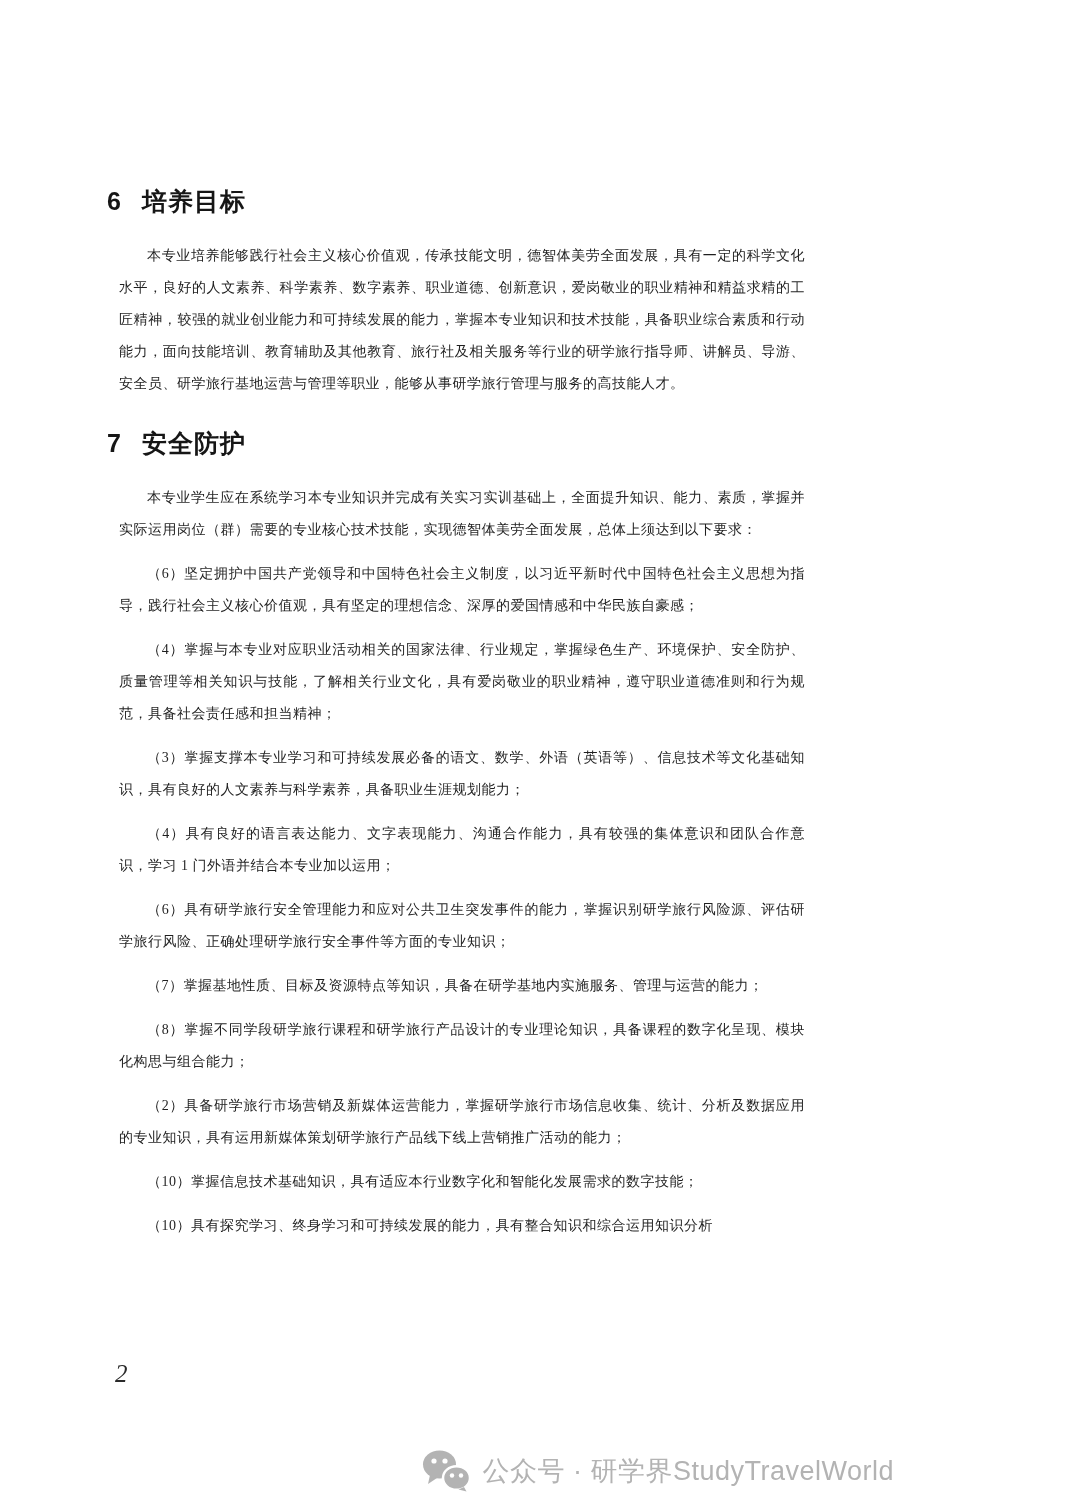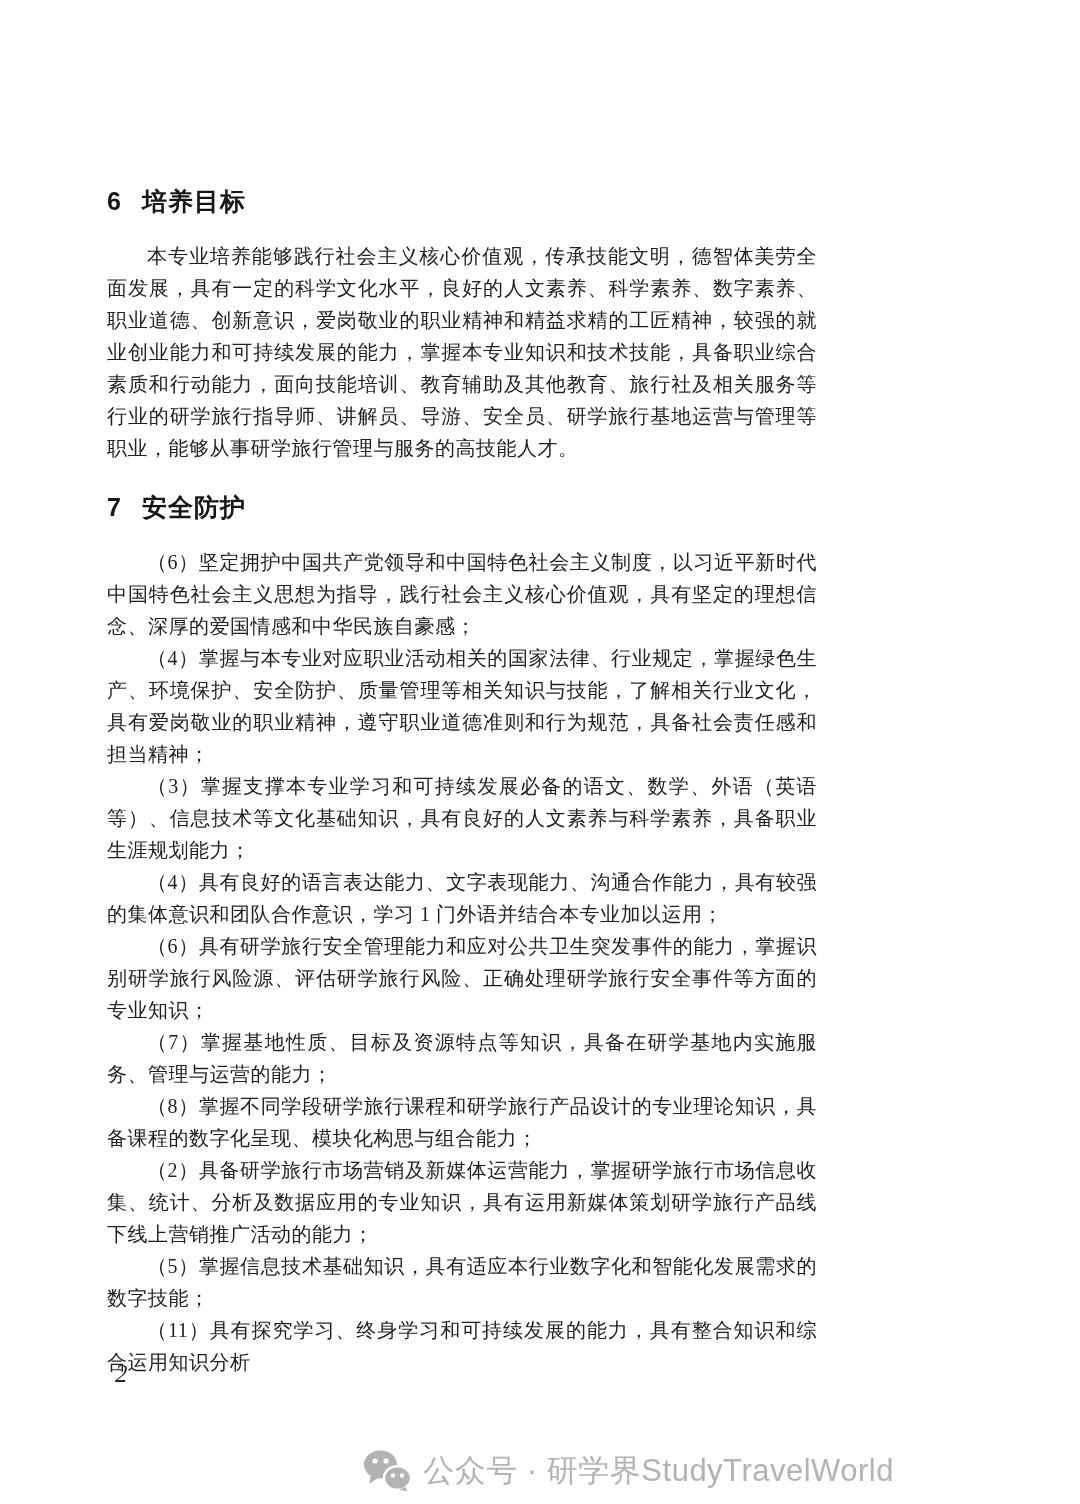--- a/index.html
+++ b/index.html
@@ -28,23 +28,23 @@
     letter-spacing: 1px;
   }
   .heading .h-num {
     display: inline-block;
     margin-right: 20px;
   }
   .section-gap {
     margin-top: 28px;
   }
   .body-para {
-    font-size: 20px;
+    font-size: 14px;
     line-height: 32px;
-    margin: 0;
+    margin: 12px;
     text-align: justify;
     text-indent: 2em;
     letter-spacing: 0.5px;
   }
   .page-number {
     position: absolute;
     left: 115px;
     top: 1360px;
     font-family: "Liberation Serif", "DejaVu Serif", serif;
     font-style: italic;
@@ -55,21 +55,21 @@
     position: absolute;
     right: 26px;
     bottom: 12px;
     display: flex;
     align-items: center;
     gap: 12px;
     color: #b3b3b3;
   }
   .footer-text {
     font-family: "Liberation Sans", "DejaVu Sans", sans-serif;
-    font-size: 31px;
+    font-size: 27px;
     letter-spacing: 0.5px;
     white-space: nowrap;
   }
   .wechat-icon {
     display: inline-block;
     width: 48px;
     height: 42px;
   }
   .wechat-icon svg { display: block; }
 </style>
@@ -82,30 +82,31 @@
     <h2 class="heading">
       <span class="h-num">6</span><span class="h-title">培养目标</span>
     </h2>
     <p class="body-para">本专业培养能够践行社会主义核心价值观，传承技能文明，德智体美劳全面发展，具有一定的科学文化水平，良好的人文素养、科学素养、数字素养、职业道德、创新意识，爱岗敬业的职业精神和精益求精的工匠精神，较强的就业创业能力和可持续发展的能力，掌握本专业知识和技术技能，具备职业综合素质和行动能力，面向技能培训、教育辅助及其他教育、旅行社及相关服务等行业的研学旅行指导师、讲解员、导游、安全员、研学旅行基地运营与管理等职业，能够从事研学旅行管理与服务的高技能人才。</p>
   </section>
 
   <section class="section-gap">
     <h2 class="heading">
       <span class="h-num">7</span><span class="h-title">安全防护</span>
     </h2>
+    <p class="body-para">本专业学生应在系统学习本专业知识并完成有关实习实训基础上，全面提升知识、能力、素质，掌握并实际运用岗位（群）需要的专业核心技术技能，实现德智体美劳全面发展，总体上须达到以下要求：</p>
     <p class="body-para">（6）坚定拥护中国共产党领导和中国特色社会主义制度，以习近平新时代中国特色社会主义思想为指导，践行社会主义核心价值观，具有坚定的理想信念、深厚的爱国情感和中华民族自豪感；</p>
     <p class="body-para">（4）掌握与本专业对应职业活动相关的国家法律、行业规定，掌握绿色生产、环境保护、安全防护、质量管理等相关知识与技能，了解相关行业文化，具有爱岗敬业的职业精神，遵守职业道德准则和行为规范，具备社会责任感和担当精神；</p>
     <p class="body-para">（3）掌握支撑本专业学习和可持续发展必备的语文、数学、外语（英语等）、信息技术等文化基础知识，具有良好的人文素养与科学素养，具备职业生涯规划能力；</p>
     <p class="body-para">（4）具有良好的语言表达能力、文字表现能力、沟通合作能力，具有较强的集体意识和团队合作意识，学习 1 门外语并结合本专业加以运用；</p>
     <p class="body-para">（6）具有研学旅行安全管理能力和应对公共卫生突发事件的能力，掌握识别研学旅行风险源、评估研学旅行风险、正确处理研学旅行安全事件等方面的专业知识；</p>
     <p class="body-para">（7）掌握基地性质、目标及资源特点等知识，具备在研学基地内实施服务、管理与运营的能力；</p>
     <p class="body-para">（8）掌握不同学段研学旅行课程和研学旅行产品设计的专业理论知识，具备课程的数字化呈现、模块化构思与组合能力；</p>
     <p class="body-para">（2）具备研学旅行市场营销及新媒体运营能力，掌握研学旅行市场信息收集、统计、分析及数据应用的专业知识，具有运用新媒体策划研学旅行产品线下线上营销推广活动的能力；</p>
-    <p class="body-para">（5）掌握信息技术基础知识，具有适应本行业数字化和智能化发展需求的数字技能；</p>
-    <p class="body-para">（11）具有探究学习、终身学习和可持续发展的能力，具有整合知识和综合运用知识分析</p>
+    <p class="body-para">（10）掌握信息技术基础知识，具有适应本行业数字化和智能化发展需求的数字技能；</p>
+    <p class="body-para">（10）具有探究学习、终身学习和可持续发展的能力，具有整合知识和综合运用知识分析</p>
   </section>
 
   <div class="page-number">2</div>
 
   <div class="footer">
     <span class="wechat-icon">
       <svg viewBox="0 0 48 42" width="48" height="42" xmlns="http://www.w3.org/2000/svg" aria-hidden="true">
 
         <ellipse cx="17.5" cy="14.5" rx="16.5" ry="14" fill="#b3b3b3"></ellipse>
         <path d="M8 25 L6 34 L15 28 Z" fill="#b3b3b3"></path>

